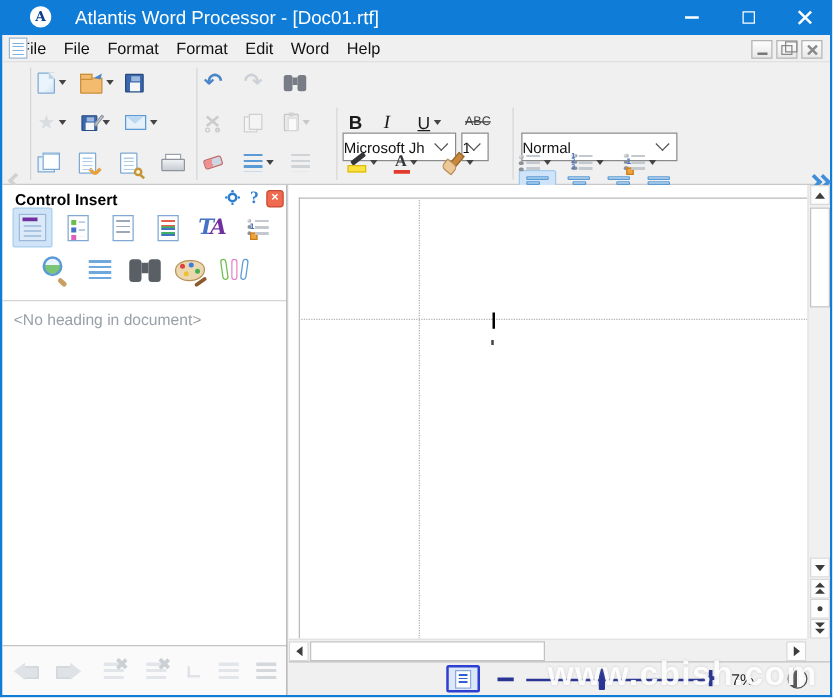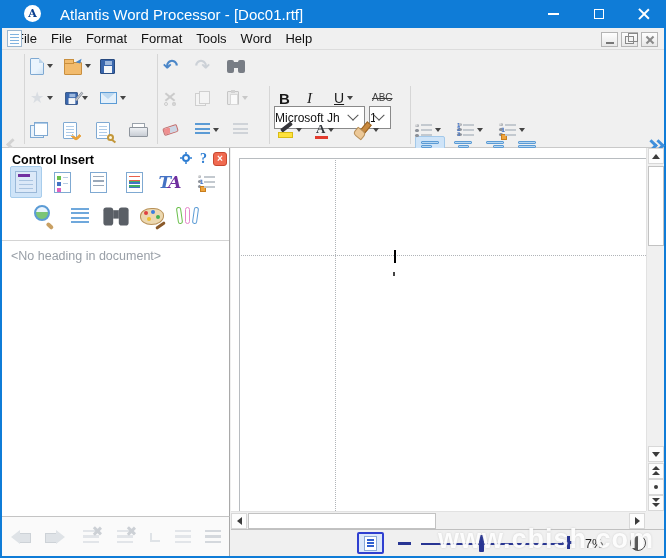--- a/index.html
+++ b/index.html
@@ -279,21 +279,21 @@
   <div class="border-l"></div>
   <div class="border-r"></div>
   <div class="border-b"></div>
 
   <div class="menubar">
     <span class="mdoc"></span>
     <span class="menu-item">File</span>
     <span class="menu-item">File</span>
     <span class="menu-item">Format</span>
     <span class="menu-item">Format</span>
-    <span class="menu-item">Tools</span>
+    <span class="menu-item">Edit</span>
     <span class="menu-item">Word</span>
     <span class="menu-item">Help</span>
     <span class="mdi-btn mdi-1">
         <i class="g-underscore"></i>
       </span>
     <span class="mdi-btn mdi-2">
         <i class="g-restore"></i>
       </span>
     <span class="mdi-btn mdi-3">
         <i class="g-smallx"></i>
@@ -335,20 +335,24 @@
       </span>
 
     <div class="combo" style="left:272px;width:91px;">
       <span class="txt">Microsoft Jh</span>
       <i class="cv"></i>
     </div>
     <div class="combo" style="left:367px;width:22px;">
       <span class="txt">11</span>
       <i class="cv"></i>
     </div>
+    <div class="combo" style="left:415px;width:125px;">
+      <span class="txt">Normal</span>
+      <i class="cv"></i>
+    </div>
 
     <span class="tb" style="left:28px;top:34px;">
         <i class="i-star">★</i>
         <i class="dd"></i>
       </span>
     <span class="tb" style="left:62px;top:34px;">
         <i class="i-save small i-saveas">
           <u></u>
         </i>
         <i class="dd"></i>

